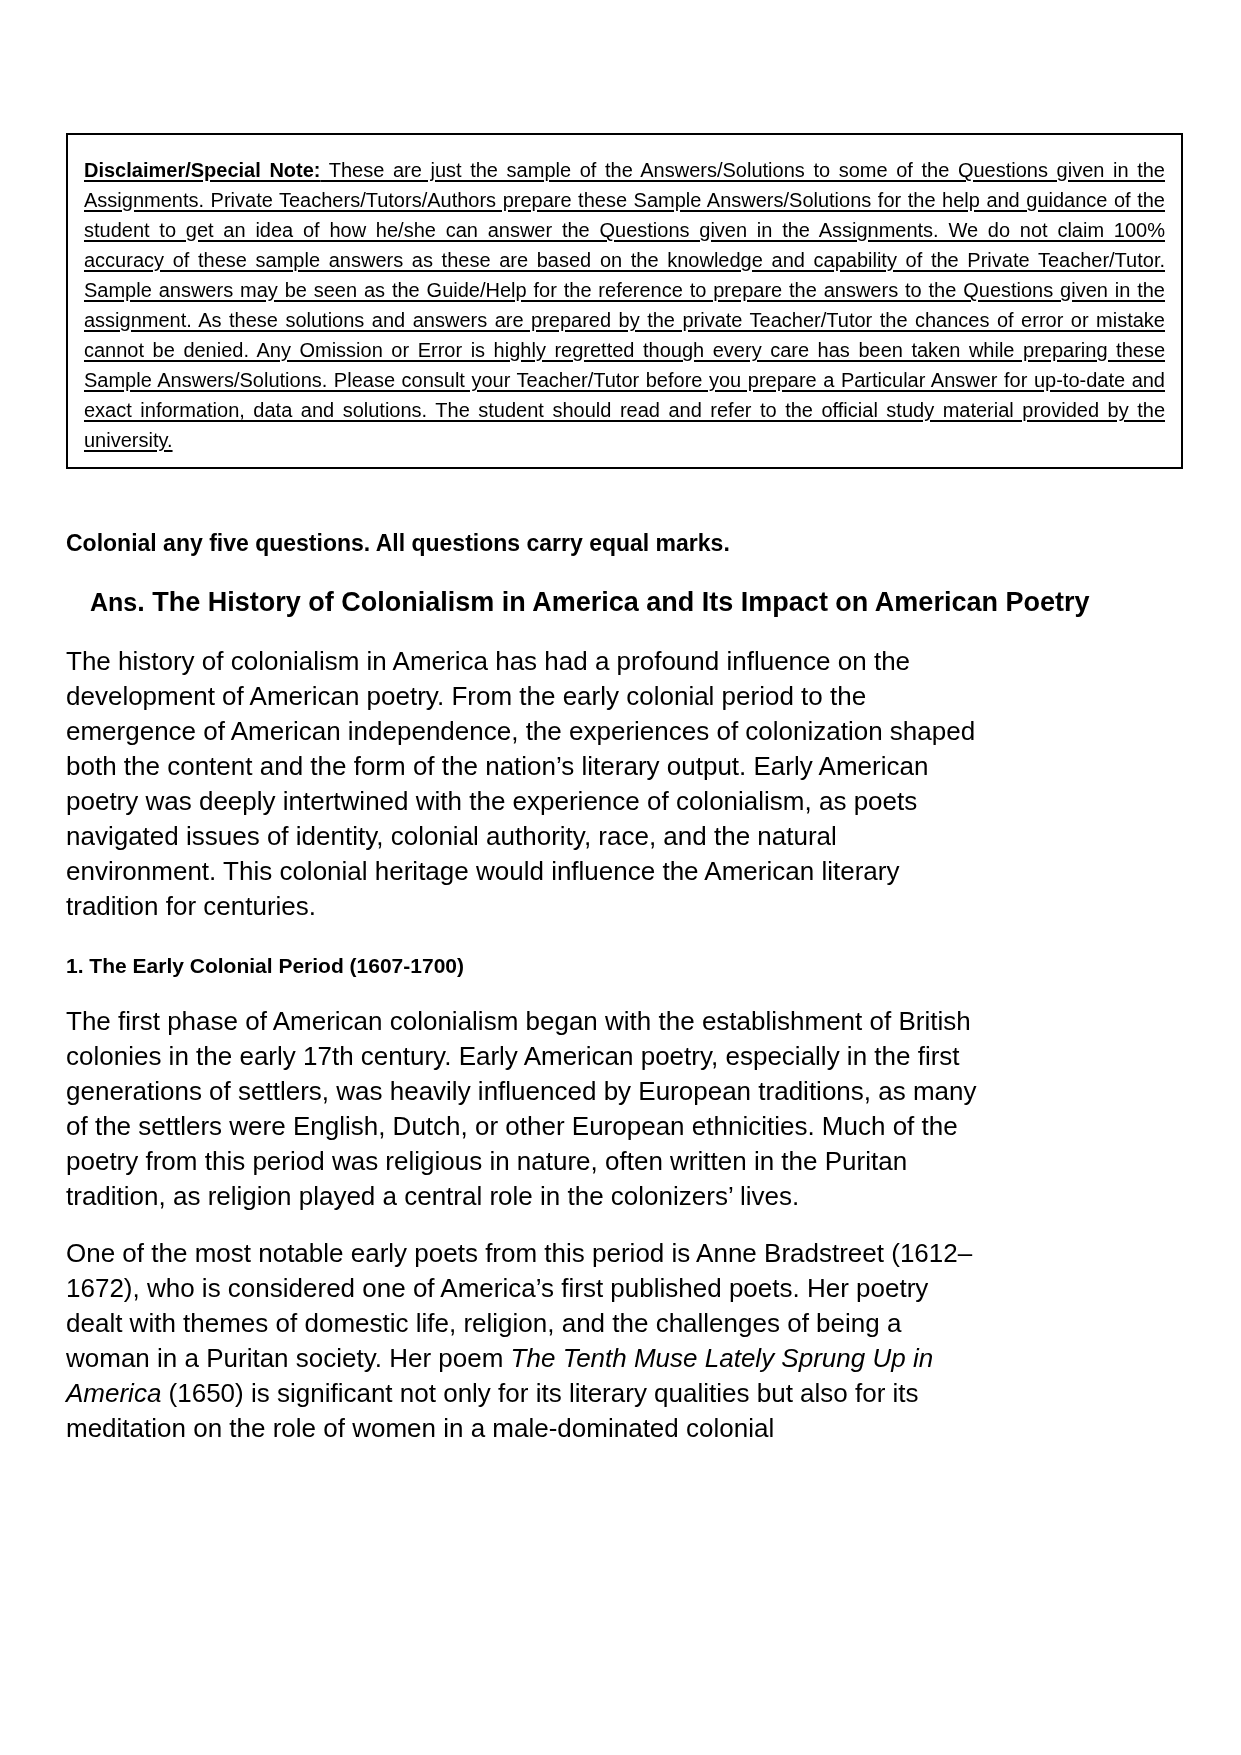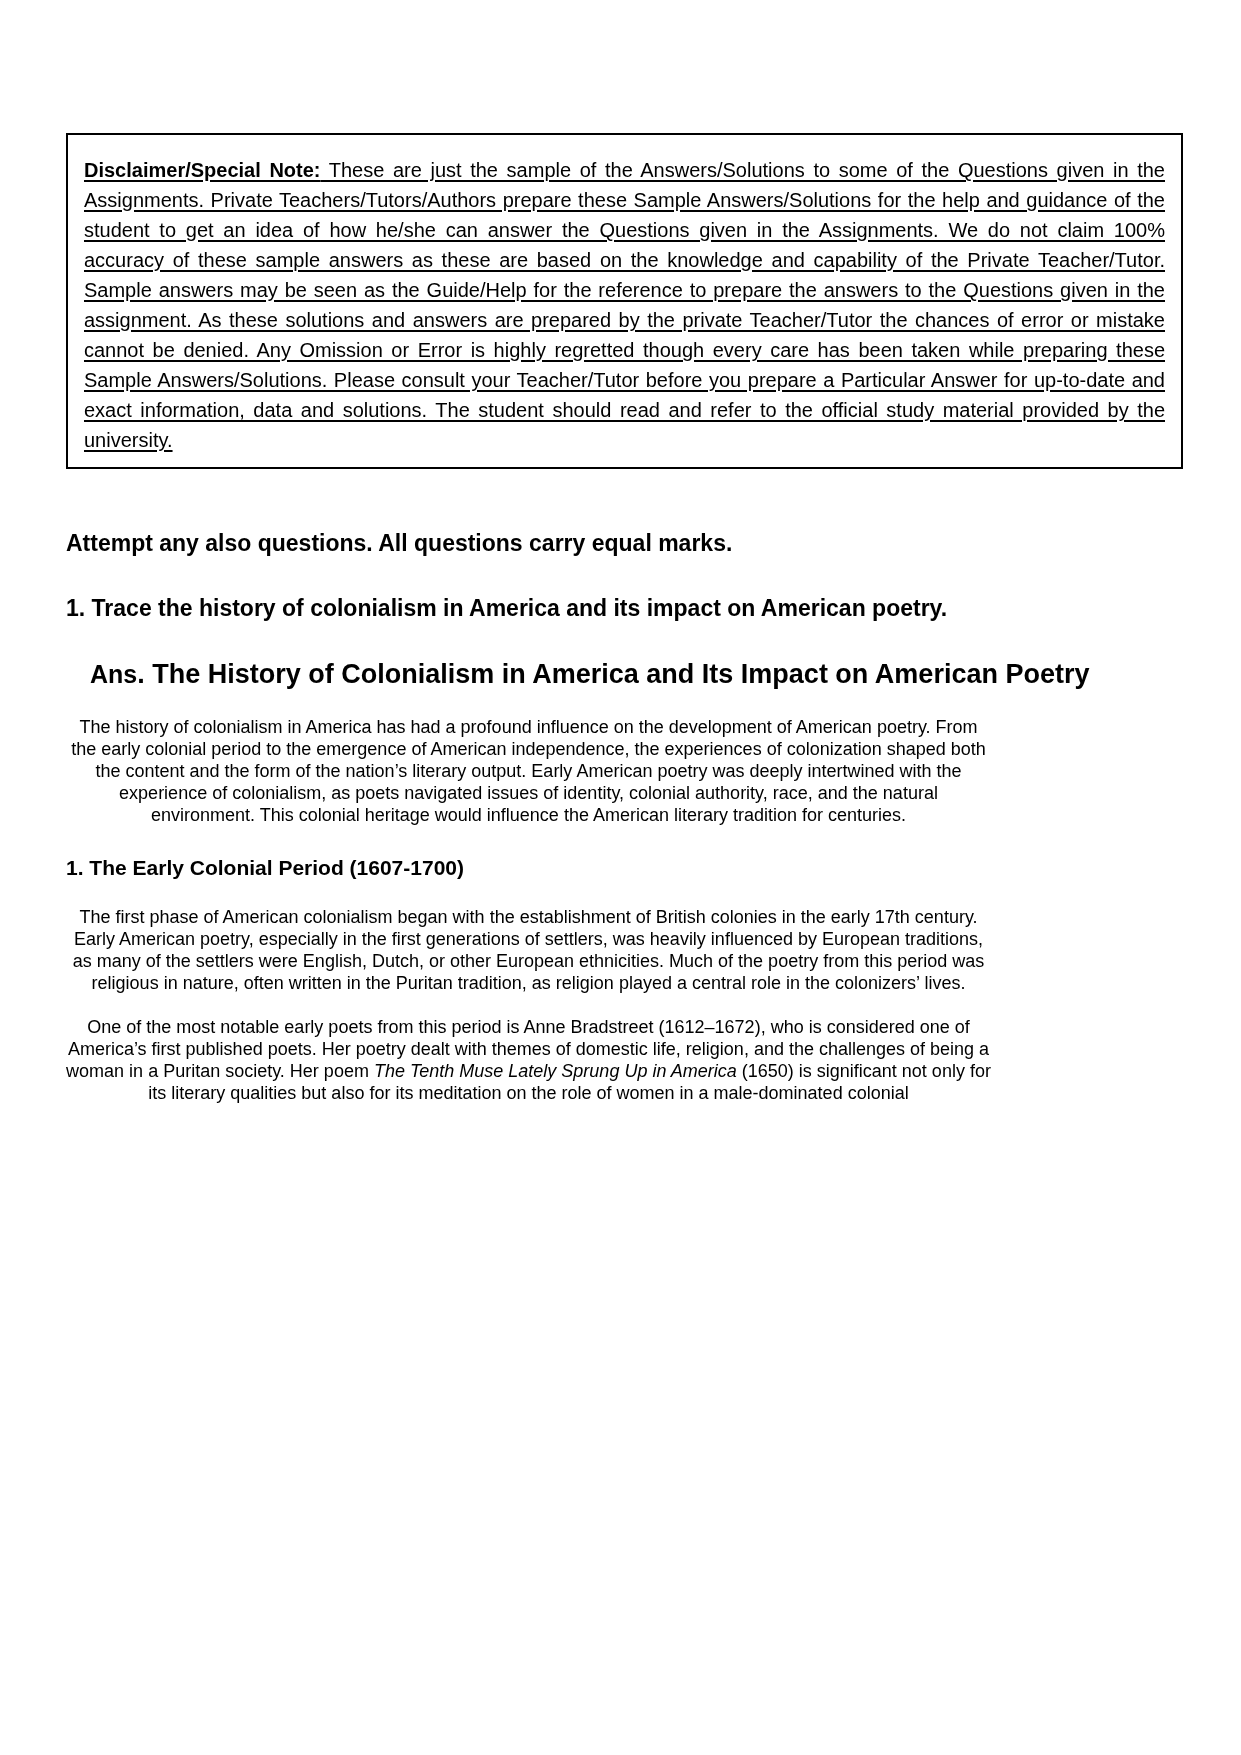--- a/index.html
+++ b/index.html
@@ -54,39 +54,37 @@
   .section-heading {
     margin: 26px 120px 0 66px;
     font-size: 21px;
     font-weight: bold;
     line-height: 32px;
   }
 
   
   .body-para {
     margin: 22px 250px 0 66px;
-    font-size: 18px;
-    line-height: 22px;
+    font-size: 26px;
+    line-height: 35px;
     font-weight: normal;
-    text-align: center;
   }
   .body-para em { font-style: italic; }
 </style>
 </head>
 <body>
 
 <div class="page">
 
   <div class="disclaimer-box">
     <p class="disclaimer-text"><strong class="disclaimer-label">Disclaimer/Special Note:</strong><span> These are just the sample of the Answers/Solutions to some of the Questions given in the Assignments. Private Teachers/Tutors/Authors prepare these Sample Answers/Solutions for the help and guidance of the student to get an idea of how he/she can answer the Questions given in the Assignments. We do not claim 100% accuracy of these sample answers as these are based on the knowledge and capability of the Private Teacher/Tutor. Sample answers may be seen as the Guide/Help for the reference to prepare the answers to the Questions given in the assignment. As these solutions and answers are prepared by the private Teacher/Tutor the chances of error or mistake cannot be denied. Any Omission or Error is highly regretted though every care has been taken while preparing these Sample Answers/Solutions. Please consult your Teacher/Tutor before you prepare a Particular Answer for up-to-date and exact information, data and solutions. The student should read and refer to the official study material provided by the university.</span></p>
   </div>
 
-  <h2 class="instruction">Attempt any also questions. All questions carry equal marks.</h2>
+  <h2 class="instruction">Colonial any five questions. All questions carry equal marks.</h2>
 
-  <h2 class="question">1. Trace the history of colonialism in America and its impact on American poetry.</h2>
 
   <h3 class="ans-heading"><span class="ans-label">Ans</span><span class="ans-title">. The History of Colonialism in America and Its Impact on American Poetry</span></h3>
 
   <p class="body-para">The history of colonialism in America has had a profound influence on the development of American poetry. From the early colonial period to the emergence of American independence, the experiences of colonization shaped both the content and the form of the nation’s literary output. Early American poetry was deeply intertwined with the experience of colonialism, as poets navigated issues of identity, colonial authority, race, and the natural environment. This colonial heritage would influence the American literary tradition for centuries.</p>
 
   <h4 class="section-heading">1. The Early Colonial Period (1607-1700)</h4>
 
   <p class="body-para">The first phase of American colonialism began with the establishment of British colonies in the early 17th century. Early American poetry, especially in the first generations of settlers, was heavily influenced by European traditions, as many of the settlers were English, Dutch, or other European ethnicities. Much of the poetry from this period was religious in nature, often written in the Puritan tradition, as religion played a central role in the colonizers’ lives.</p>
 
   <p class="body-para"><span>One of the most notable early poets from this period is Anne Bradstreet (1612–1672), who is considered one of America’s first published poets. Her poetry dealt with themes of domestic life, religion, and the challenges of being a woman in a Puritan society. Her poem </span><em>The Tenth Muse Lately Sprung Up in America</em><span> (1650) is significant not only for its literary qualities but also for its meditation on the role of women in a male-dominated colonial</span></p>

